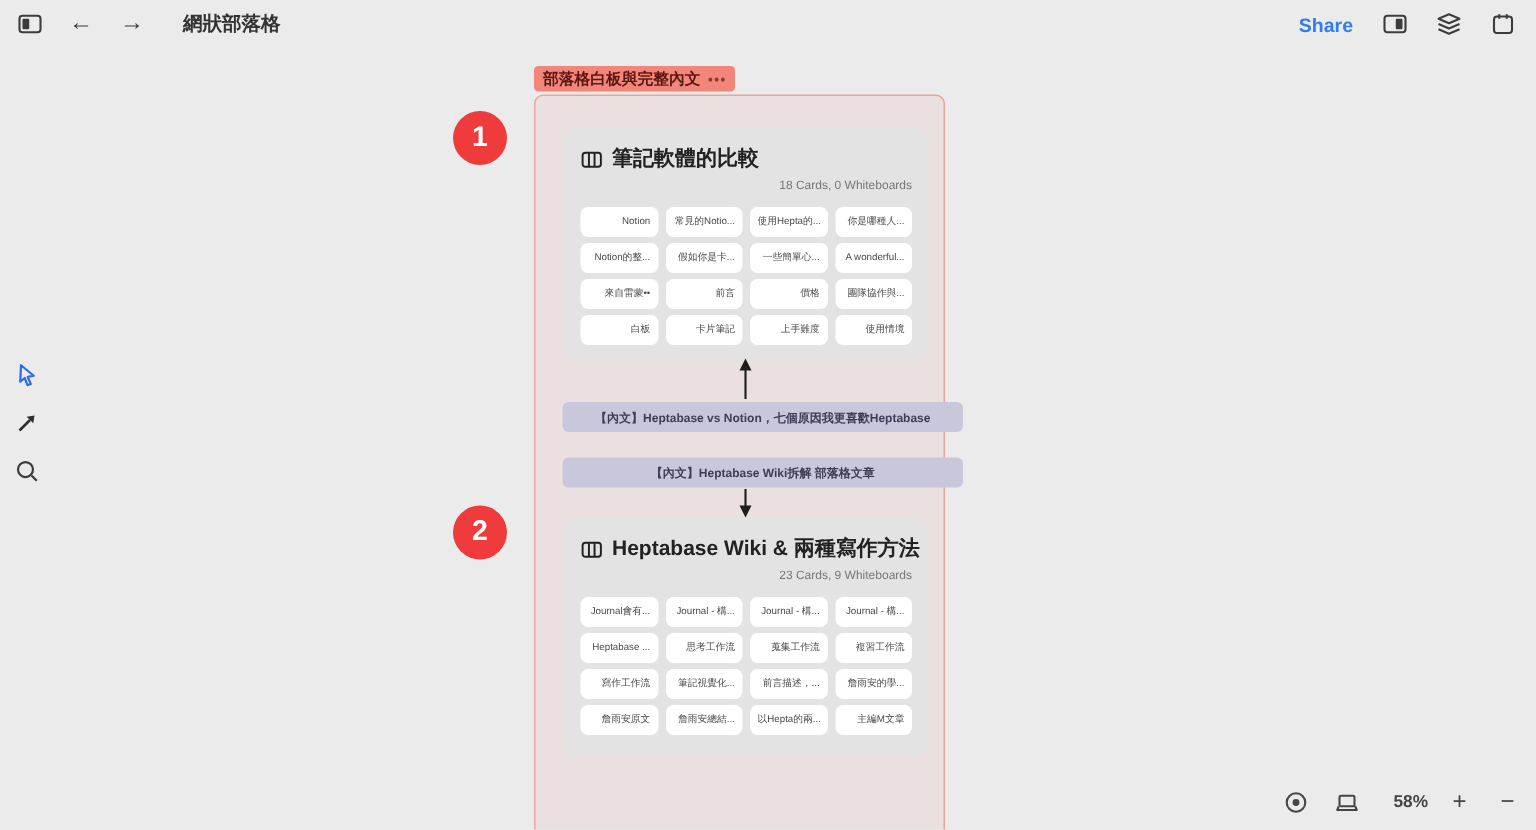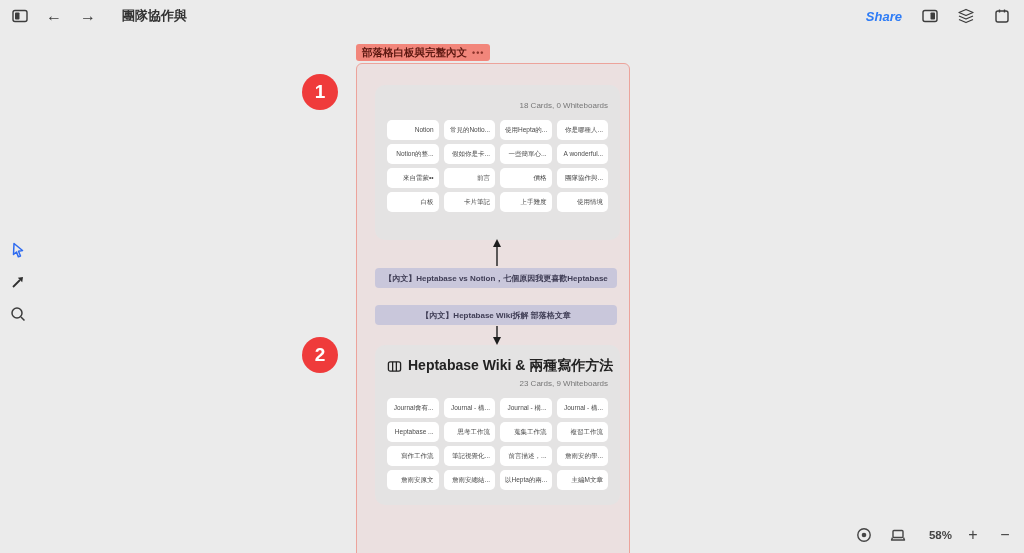--- a/index.html
+++ b/index.html
@@ -10,21 +10,21 @@
     color:#3c3c3c;
   }
   .stage { position:absolute; inset:0; overflow:hidden;text-align:right; }
 
   
   .topbar { position:absolute; top:0; left:0; right:0; height:32px; }
   .tb-left { position:absolute; left:8px; top:4px; display:flex; align-items:center; gap:10px; }
   .icon-btn { width:24px; height:24px; display:flex; align-items:center; justify-content:center; border-radius:5px; cursor:pointer; }
   .nav-arrow { font-size:16px; color:#3c3c3c; }
   .board-title { font-size:13px; font-weight:700; color:#333; margin-left:12px; }
-  .tb-right { position:absolute; right:10px; top:4px; display:flex; align-items:center; gap:12px;font-style:italic; }
+  .tb-right { position:absolute; right:10px; top:4px; display:flex; align-items:center; gap:12px; }
   .share { color:#2e7cf6; font-size:13px; font-weight:600; cursor:pointer; padding:2px 4px; }
 
   
   .toolrail { position:absolute; left:6px; top:238px; display:flex; flex-direction:column; gap:8px; }
 
   
   .statusbar { position:absolute; right:8px; bottom:6px; display:flex; align-items:center; gap:10px; }
   .zoom-level { font-size:11.5px; font-weight:600; color:#454545; width:32px; text-align:right; }
   .zoom-btn { font-size:16px; color:#454545; width:22px; height:22px; display:flex; align-items:center; justify-content:center; cursor:pointer; }
 
@@ -66,21 +66,21 @@
   }
   .mini-card {
     background:#fff; border-radius:5px; height:20px;
     font-size:6.5px; color:#4a4a4a; line-height:20px;
     padding:0 5px; white-space:nowrap; overflow:hidden;
     cursor:pointer;
   }
 
   
   .conn-bar {
-    position:absolute; left:375px; width:242px; height:20px;
+    position:absolute; left:375px; width:267px; height:20px;
     background:#c9c7db; border-radius:4px;
     display:flex; align-items:center; justify-content:center;
     font-size:8px; font-weight:700; color:#3f3d55;
     white-space:nowrap; cursor:pointer;
   }
   .bar-1 { top:268px; }
   .bar-2 { top:305px; }
 
   .arrow-svg { position:absolute; overflow:visible; }
 
@@ -94,20 +94,30 @@
   <div class="group-rect"></div>
   <div class="group-tag">
     <span>部落格白板與完整內文</span>
     <span class="dots">•••</span>
   </div>
 
   <div class="num-badge badge-1">1</div>
   <div class="num-badge badge-2">2</div>
 
   <div class="wb-box wb-box-1">
+    <div class="wb-head">
+      <span>
+        <svg class="glyph" width="15" height="15" viewBox="0 0 16 16">
+            <rect x="1.5" y="3" width="13" height="10" rx="2" fill="none" stroke="#222" stroke-width="1.4"></rect>
+            <line x1="6" y1="3" x2="6" y2="13" stroke="#222" stroke-width="1.4"></line>
+            <line x1="10" y1="3" x2="10" y2="13" stroke="#222" stroke-width="1.4"></line>
+          </svg>
+      </span>
+      <span class="wb-title">筆記軟體的比較</span>
+    </div>
     <div class="wb-sub">18 Cards, 0 Whiteboards</div>
     <div class="card-grid">
       <div class="mini-card">Notion</div>
       <div class="mini-card">常見的Notio...</div>
       <div class="mini-card">使用Hepta的...</div>
       <div class="mini-card">你是哪種人...</div>
       <div class="mini-card">Notion的整...</div>
       <div class="mini-card">假如你是卡...</div>
       <div class="mini-card">一些簡單心...</div>
       <div class="mini-card">A wonderful...</div>
@@ -175,21 +185,21 @@
 <div class="topbar">
   <div class="tb-left">
     <div class="icon-btn">
       <svg class="glyph" width="18" height="18" viewBox="0 0 18 18">
           <rect x="2" y="3.5" width="14" height="11" rx="2" fill="none" stroke="#3c3c3c" stroke-width="1.4"></rect>
           <rect x="4" y="5.5" width="4.5" height="7" rx="0.8" fill="#3c3c3c"></rect>
         </svg>
     </div>
     <div class="icon-btn nav-arrow">←</div>
     <div class="icon-btn nav-arrow">→</div>
-    <div class="board-title">團隊協作與</div>
+    <div class="board-title">網狀部落格</div>
   </div>
   <div class="tb-right">
     <div class="share">Share</div>
     <div class="icon-btn">
       <svg class="glyph" width="18" height="18" viewBox="0 0 18 18">
           <rect x="2" y="3.5" width="14" height="11" rx="2" fill="none" stroke="#3c3c3c" stroke-width="1.4"></rect>
           <rect x="9.5" y="5.5" width="4.5" height="7" rx="0.8" fill="#3c3c3c"></rect>
         </svg>
     </div>
     <div class="icon-btn">

